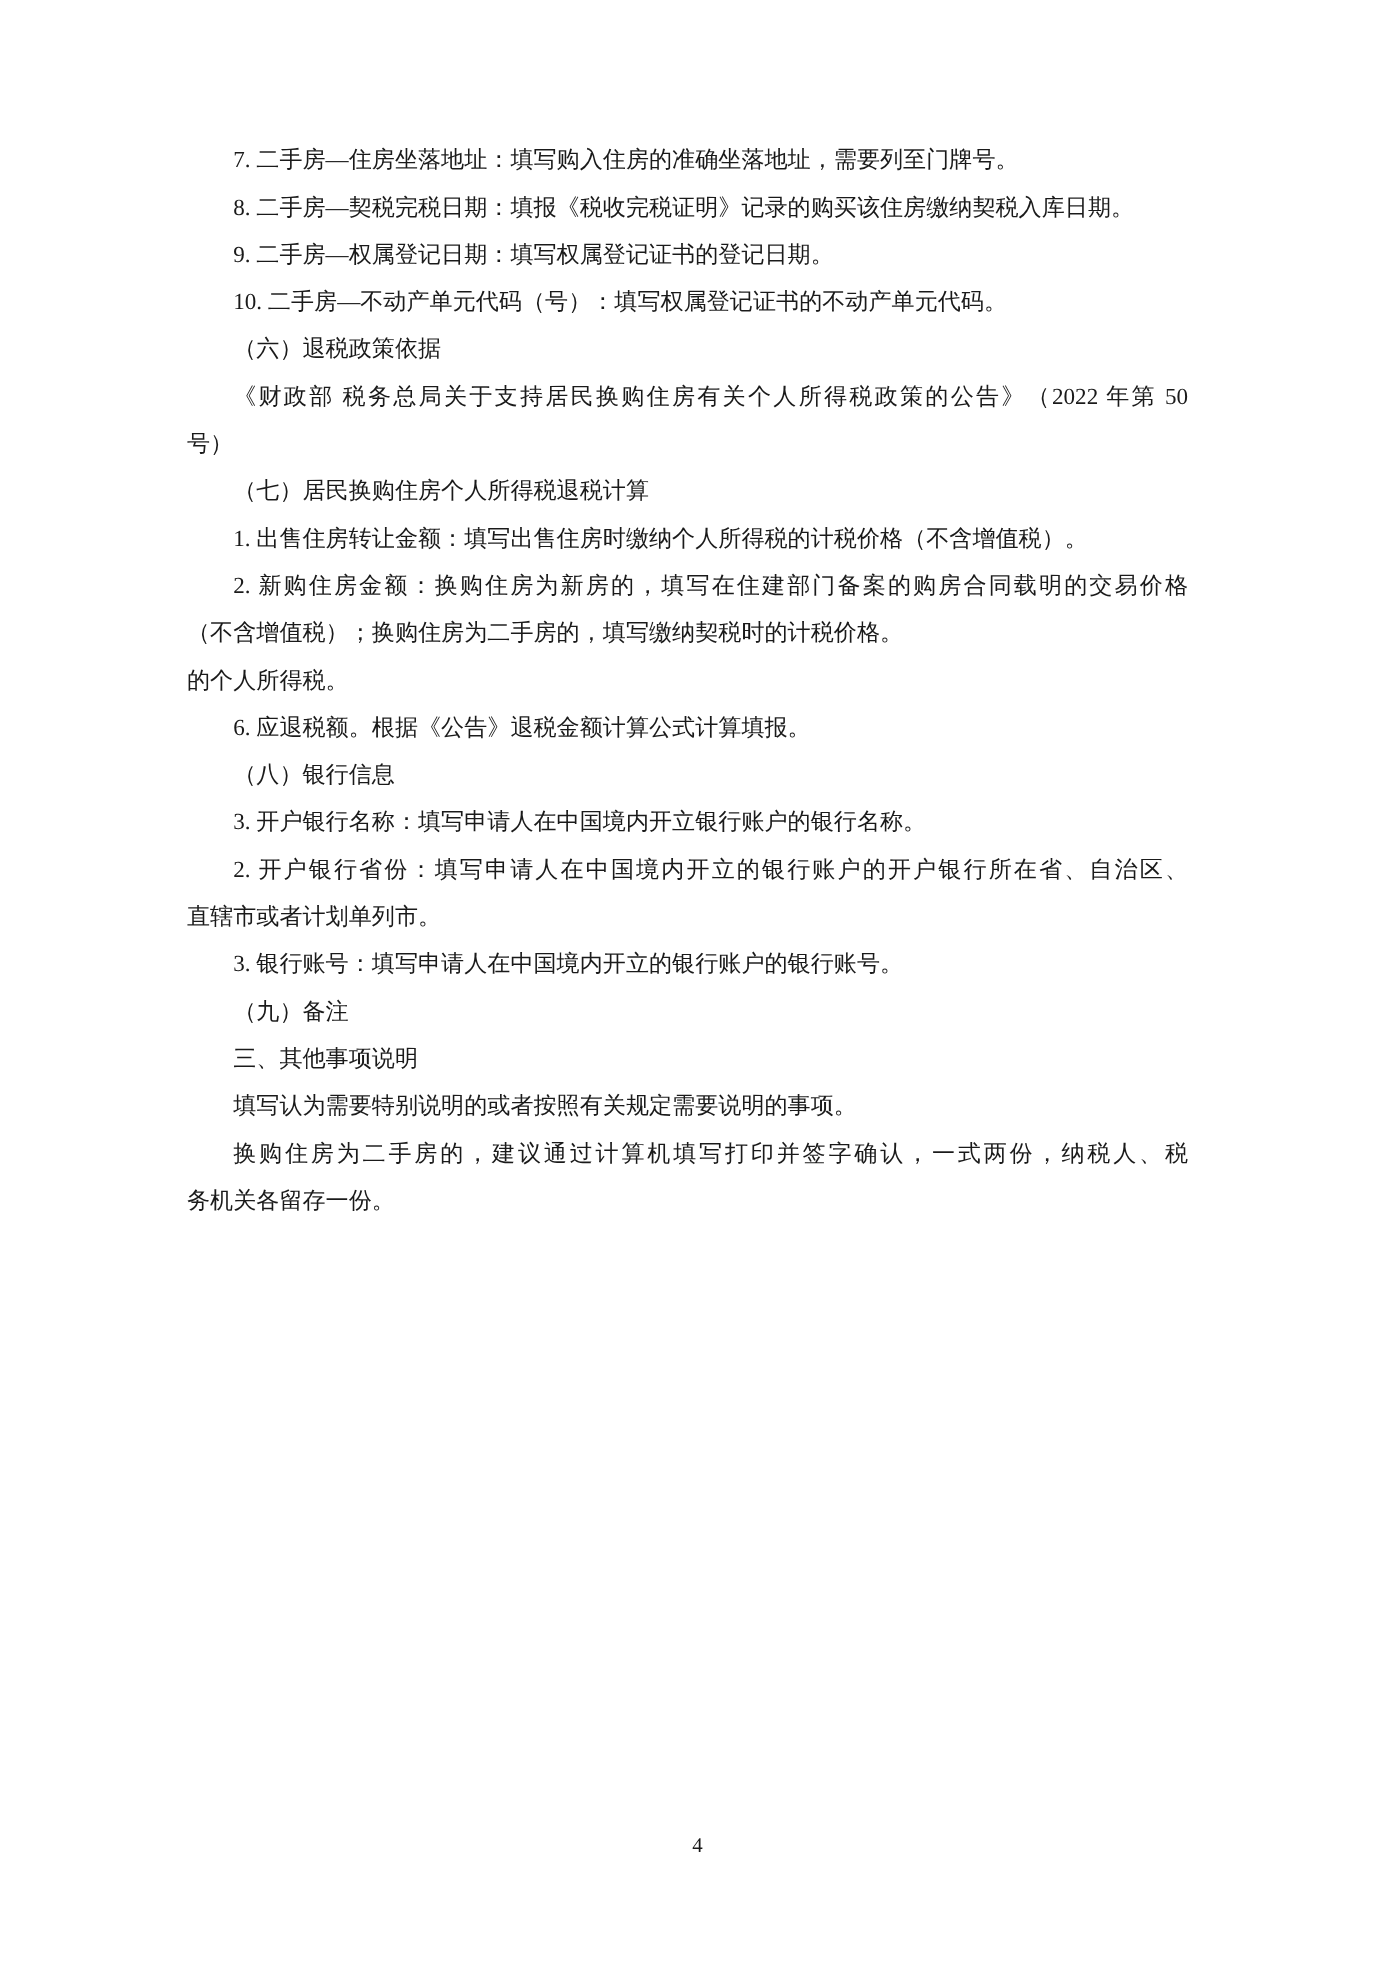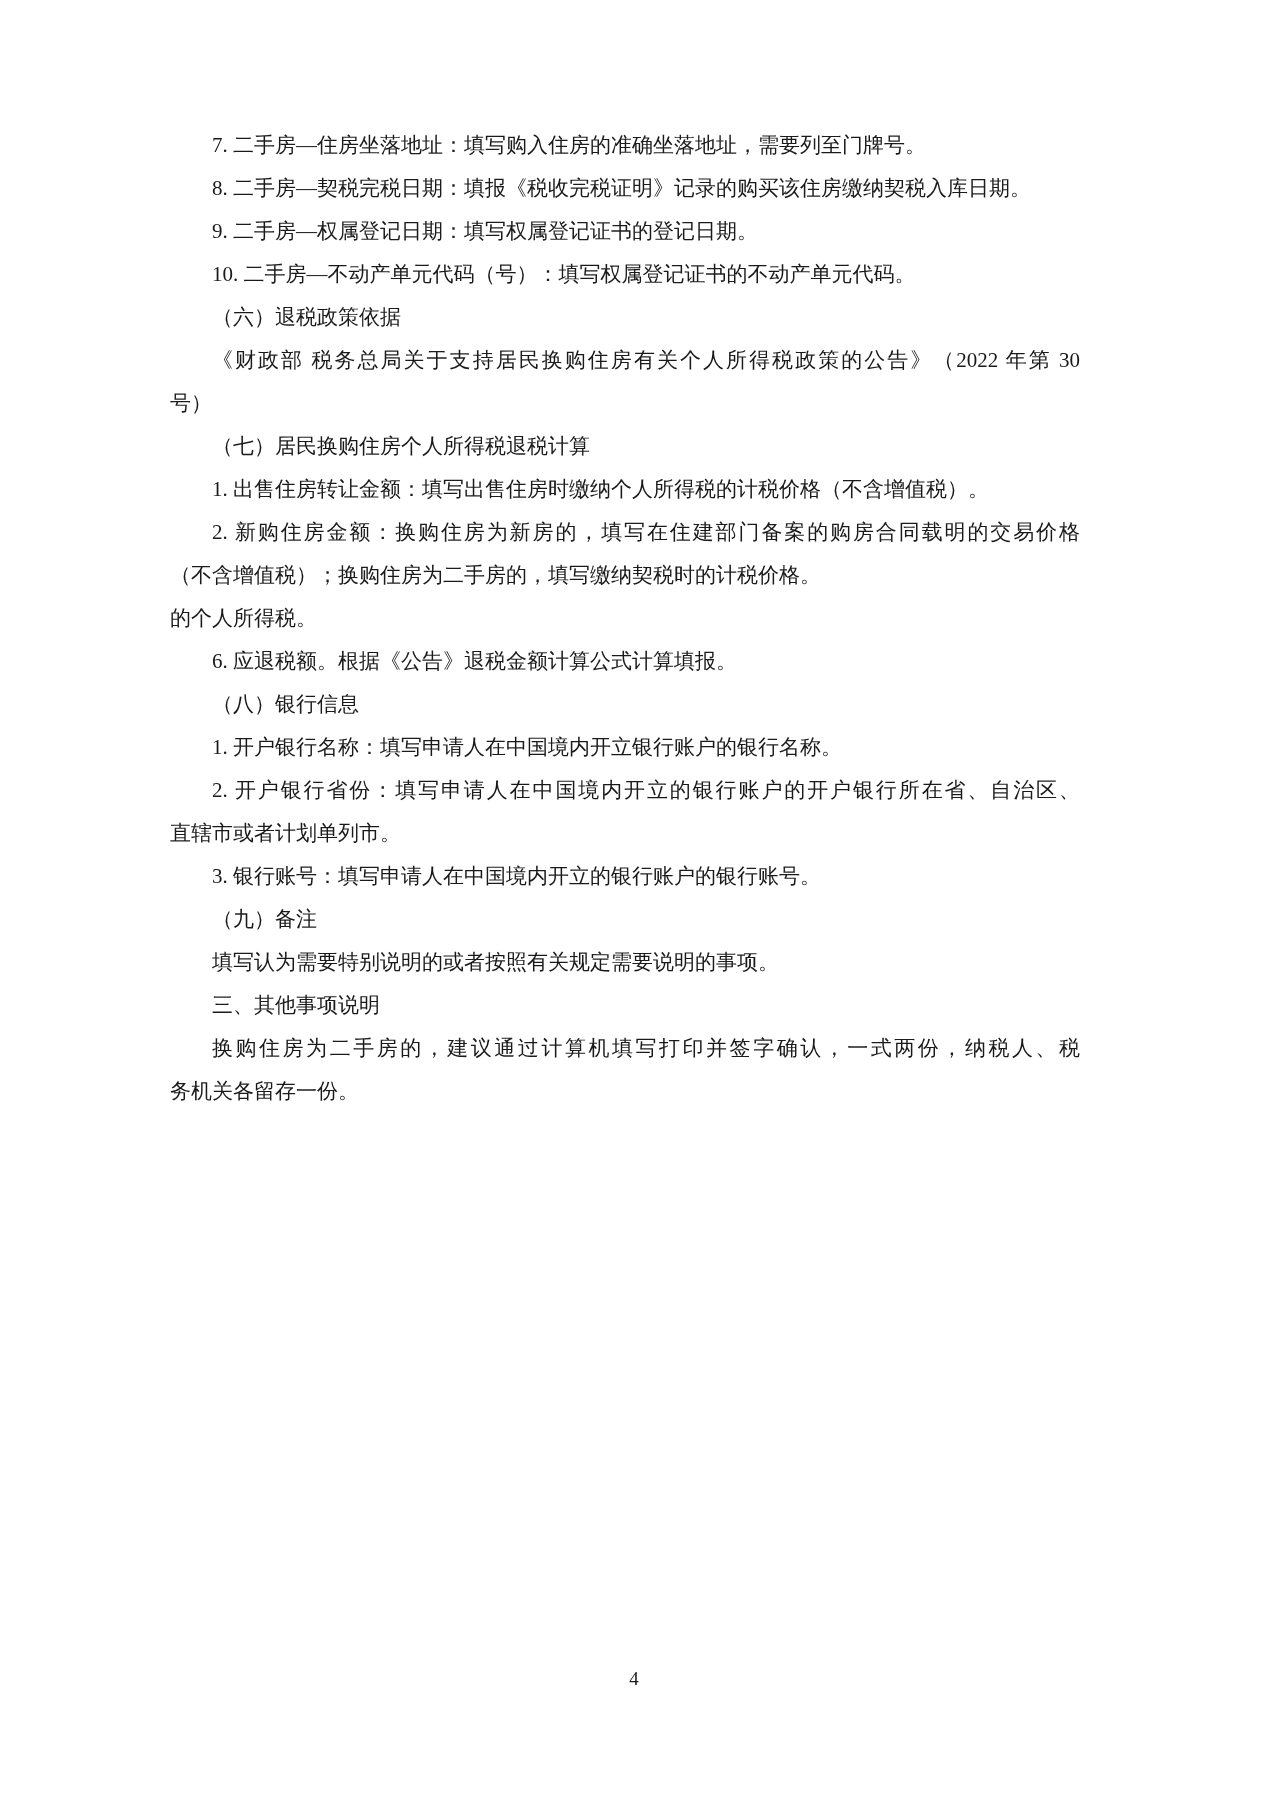--- a/index.html
+++ b/index.html
@@ -49,33 +49,33 @@
 </head>
 <body>
 
 <div class="page">
   <div class="doc-body" id="doc-body">
       <div class="line indent">7. 二手房—住房坐落地址：填写购入住房的准确坐落地址，需要列至门牌号。</div>
       <div class="line indent">8. 二手房—契税完税日期：填报《税收完税证明》记录的购买该住房缴纳契税入库日期。</div>
       <div class="line indent">9. 二手房—权属登记日期：填写权属登记证书的登记日期。</div>
       <div class="line indent">10. 二手房—不动产单元代码（号）：填写权属登记证书的不动产单元代码。</div>
       <div class="line indent">（六）退税政策依据</div>
-      <div class="line indent fill">《财政部 税务总局关于支持居民换购住房有关个人所得税政策的公告》（2022 年第 30</div>
+      <div class="line indent fill">《财政部 税务总局关于支持居民换购住房有关个人所得税政策的公告》（2022 年第 50</div>
       <div class="line">号）</div>
       <div class="line indent">（七）居民换购住房个人所得税退税计算</div>
       <div class="line indent">1. 出售住房转让金额：填写出售住房时缴纳个人所得税的计税价格（不含增值税）。</div>
       <div class="line indent fill">2. 新购住房金额：换购住房为新房的，填写在住建部门备案的购房合同载明的交易价格</div>
       <div class="line">（不含增值税）；换购住房为二手房的，填写缴纳契税时的计税价格。</div>
       <div class="line">的个人所得税。</div>
       <div class="line indent">6. 应退税额。根据《公告》退税金额计算公式计算填报。</div>
       <div class="line indent">（八）银行信息</div>
-      <div class="line indent">1. 开户银行名称：填写申请人在中国境内开立银行账户的银行名称。</div>
+      <div class="line indent">3. 开户银行名称：填写申请人在中国境内开立银行账户的银行名称。</div>
       <div class="line indent fill">2. 开户银行省份：填写申请人在中国境内开立的银行账户的开户银行所在省、自治区、</div>
       <div class="line">直辖市或者计划单列市。</div>
       <div class="line indent">3. 银行账号：填写申请人在中国境内开立的银行账户的银行账号。</div>
       <div class="line indent">（九）备注</div>
+      <div class="line indent">三、其他事项说明</div>
       <div class="line indent">填写认为需要特别说明的或者按照有关规定需要说明的事项。</div>
-      <div class="line indent">三、其他事项说明</div>
       <div class="line indent fill">换购住房为二手房的，建议通过计算机填写打印并签字确认，一式两份，纳税人、税</div>
       <div class="line">务机关各留存一份。</div>
     </div>
   <div class="page-number">4</div>
 </div>
 
 </body></html>

